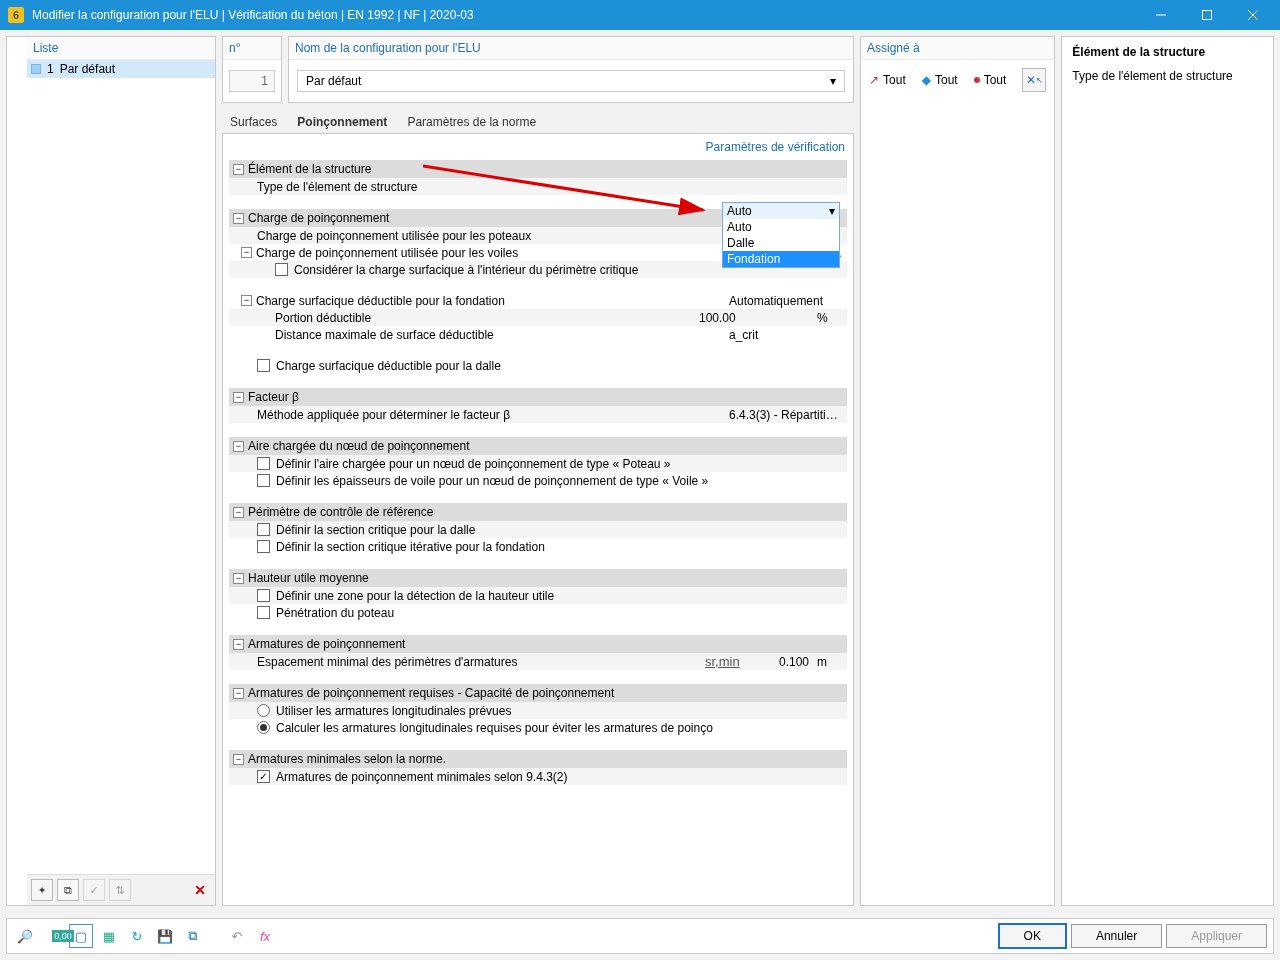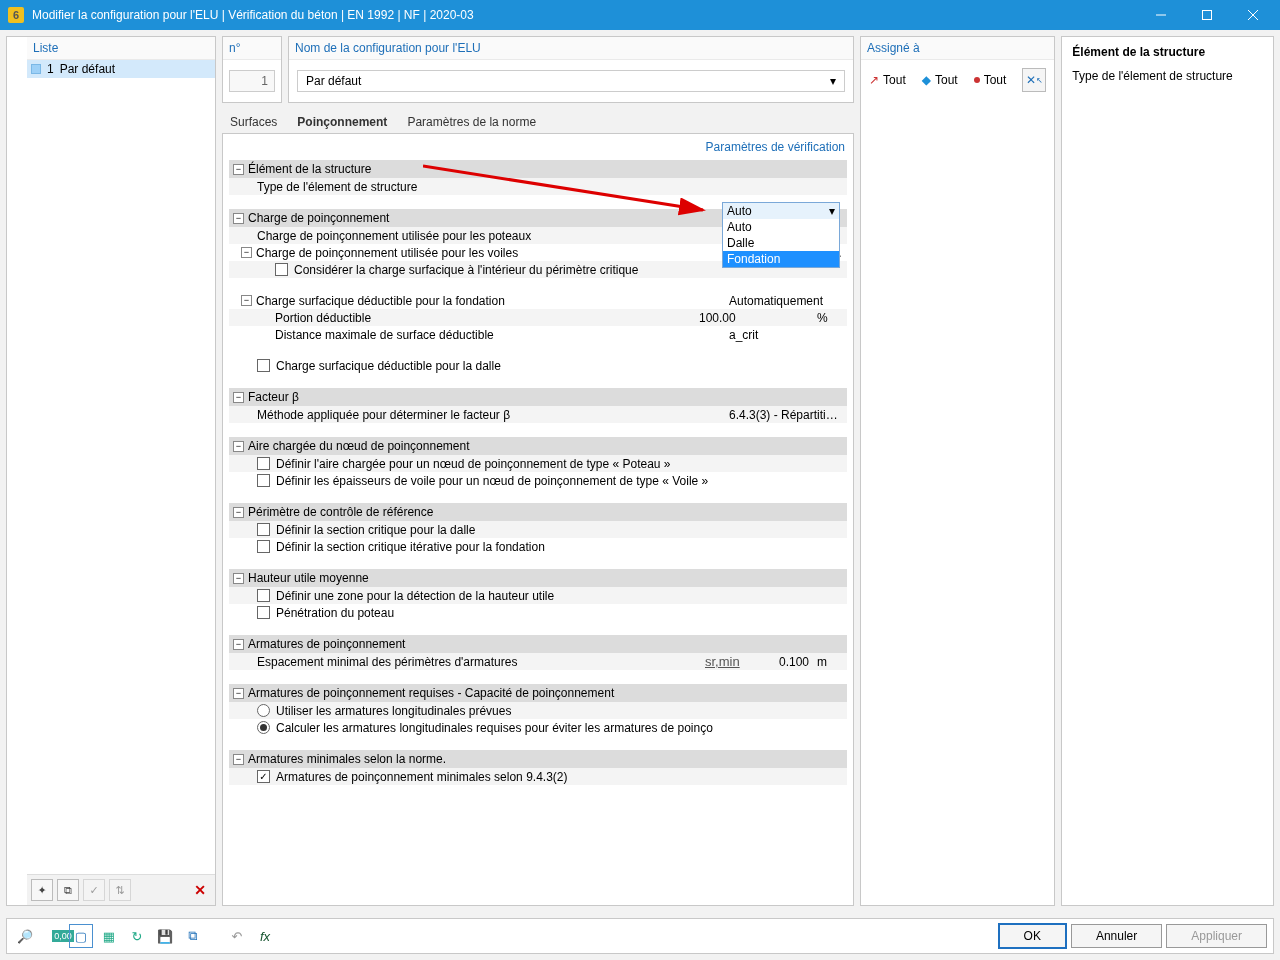--- a/index.html
+++ b/index.html
@@ -379,19 +379,19 @@
     <div class="bb-btn">
         <span style="background:#3a9;color:#fff;padding:1px 2px;font-size:9px;margin-left:20px;">0,00</span>
       </div>
     <div class="bb-btn boxed">▢</div>
     <div class="bb-btn" style="color:#2a8;">▦</div>
     <div class="bb-btn" style="color:#2a8;">↻</div>
     <div class="bb-btn" style="color:#2a8;">💾</div>
     <div class="bb-btn">⧉</div>
     <div style="width:12px;"></div>
     <div class="bb-btn" style="color:#999;">↶</div>
-    <div class="bb-btn" style="color:#14532d;font-style:italic;">fx</div>
+    <div class="bb-btn" style="color:#ec4899;font-style:italic;">fx</div>
     <div class="bb-spacer"></div>
     <button class="btn-main primary">OK</button>
     <button class="btn-main">Annuler</button>
     <button class="btn-main disabled">Appliquer</button>
   </div>
 </div>
 
 </body></html>

